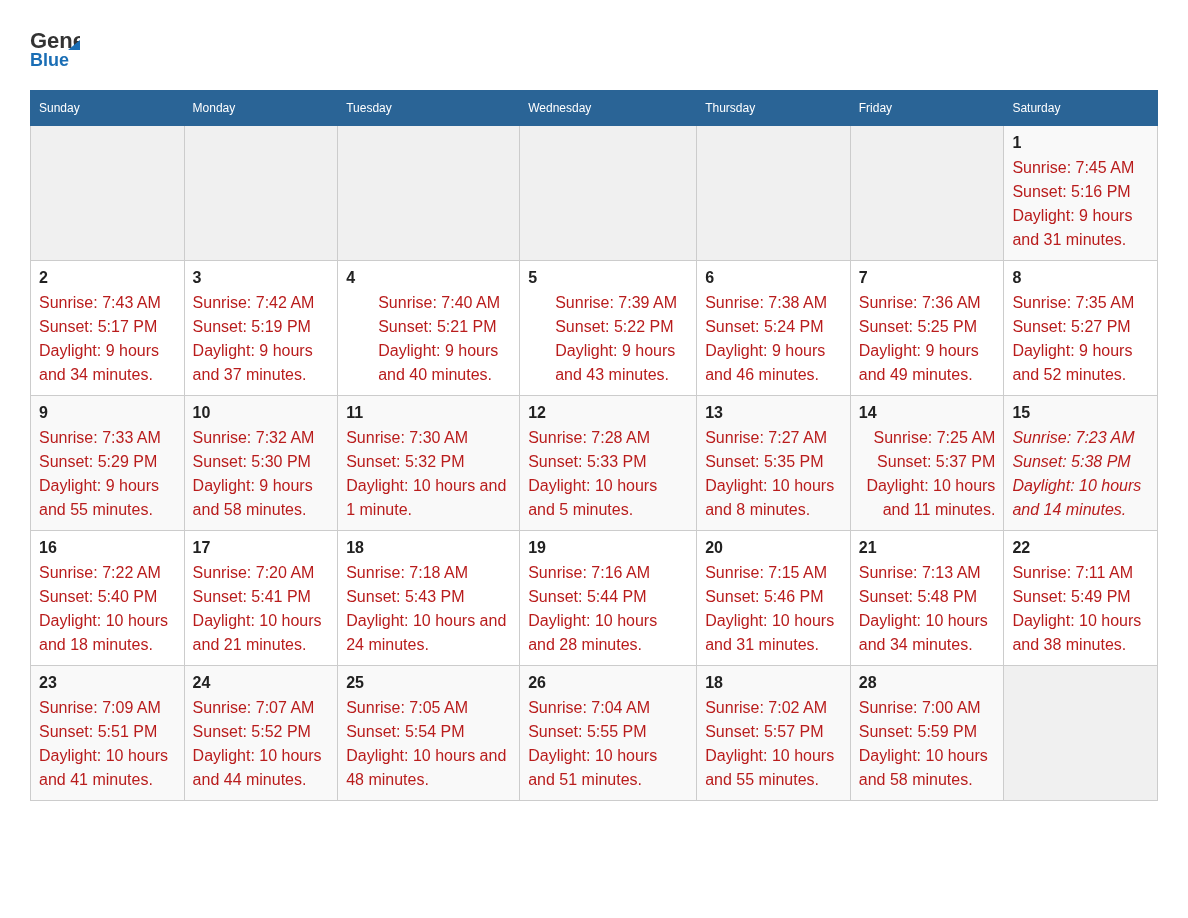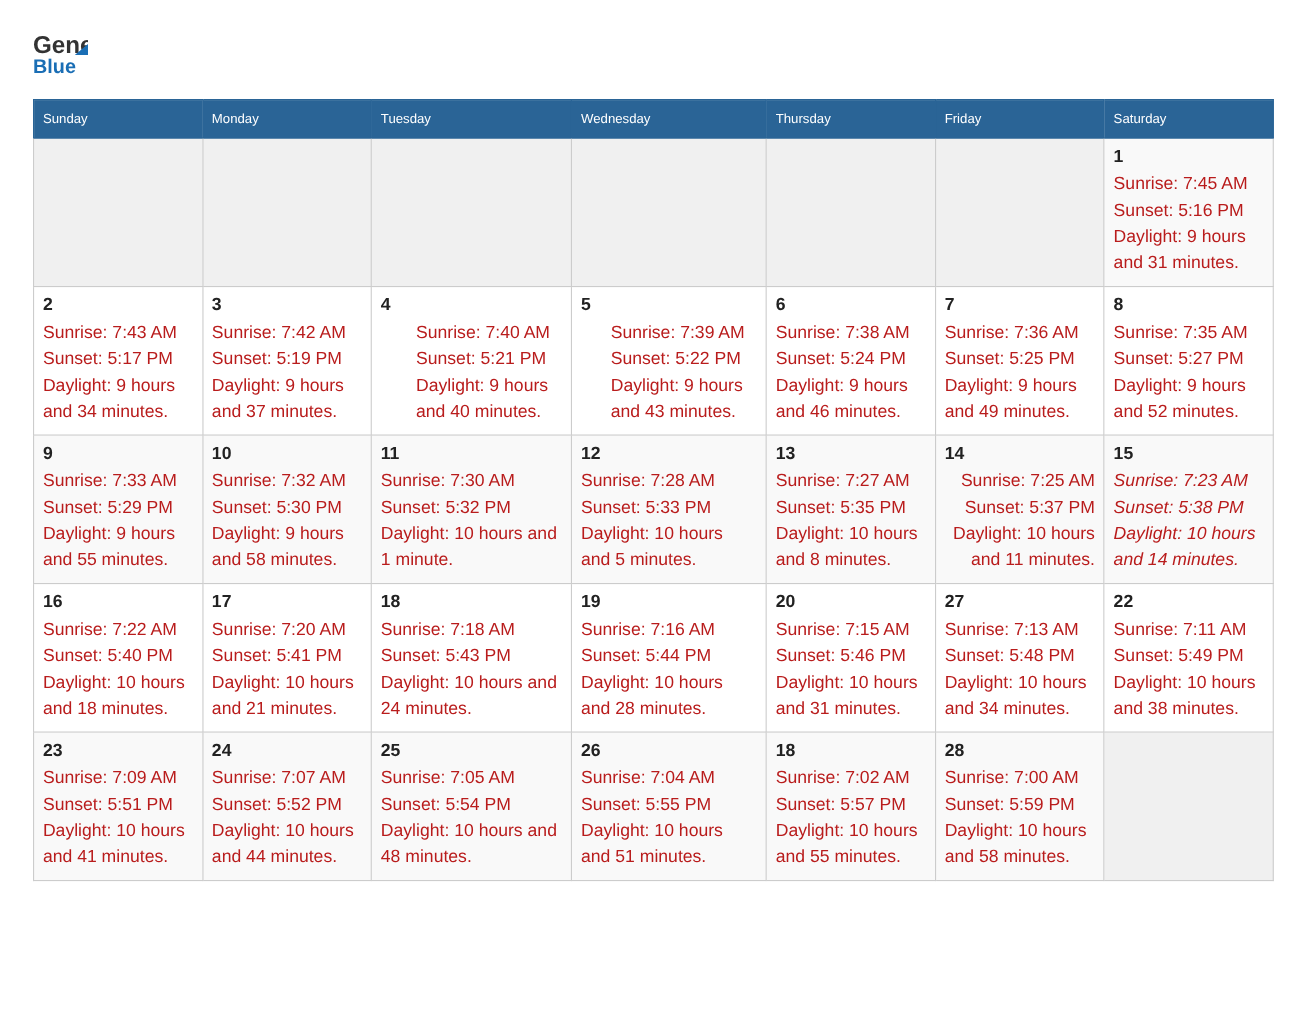--- a/index.html
+++ b/index.html
@@ -231,21 +231,21 @@
 Sunset: 5:44 PM
 Daylight: 10 hours and 28 minutes.</div>
         </td>
         <td>
           <span class="day-num">20</span>
           <div class="day-info" style="white-space: pre-line;">Sunrise: 7:15 AM
 Sunset: 5:46 PM
 Daylight: 10 hours and 31 minutes.</div>
         </td>
         <td>
-          <span class="day-num">27</span>
+          <span class="day-num">21</span>
           <div class="day-info" style="white-space: pre-line;">Sunrise: 7:13 AM
 Sunset: 5:48 PM
 Daylight: 10 hours and 34 minutes.</div>
         </td>
         <td>
           <span class="day-num">22</span>
           <div class="day-info" style="white-space: pre-line;">Sunrise: 7:11 AM
 Sunset: 5:49 PM
 Daylight: 10 hours and 38 minutes.</div>
         </td>

